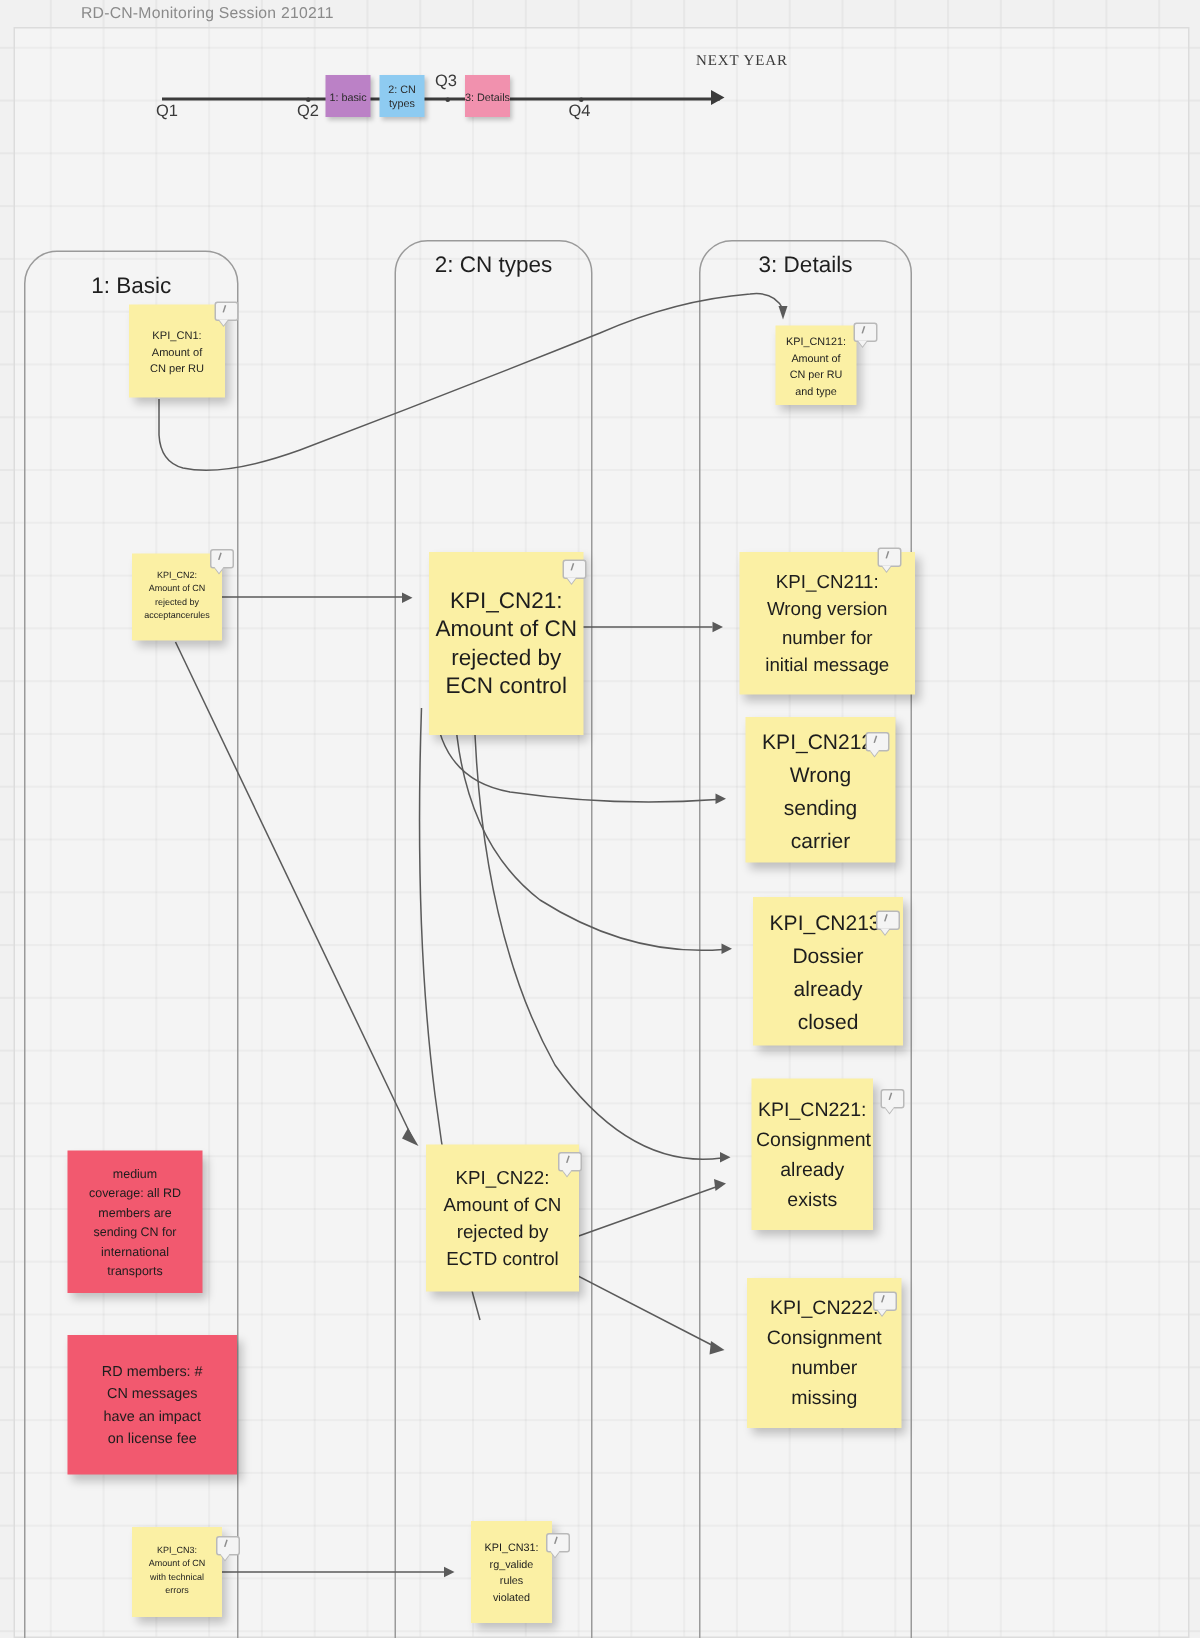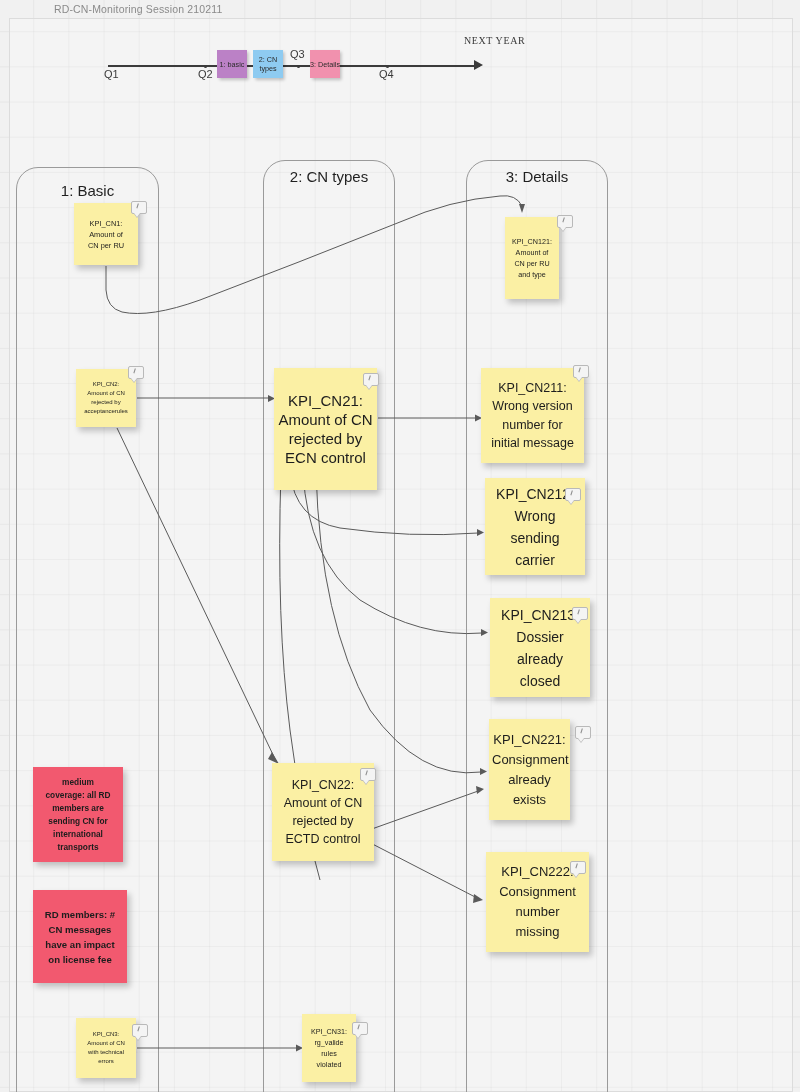--- a/index.html
+++ b/index.html
@@ -81,57 +81,58 @@
   #lane1 .lane-title{top:14px;}
   #lane2 .lane-title{top:7px;}
   #lane3 .lane-title{top:7px;}
   
   .note{
     position:absolute;box-sizing:border-box;
     display:flex;align-items:center;justify-content:flex-end;
     text-align:center;color:#1d1d1d;
     box-shadow:3px 4px 6px rgba(0,0,0,.22);
     padding:3px;
+    margin-left:12px;
   }
   .note .txt{width:100%;white-space:pre-line;}
   .yellow{background:#fbf0a4;}
-  .red{background:#f2596f;color:#1d1d1d;font-weight:bold;}
+  .red{background:#f2596f;color:#1d1d1d;}
   .badge{
     position:absolute;width:14px;height:11px;
     background:#f4f4f4;border:1px solid #b9b9b9;border-radius:2px;
   }
   .badge:after{
     content:"";position:absolute;left:2px;bottom:-4px;
     width:0;height:0;border-left:3px solid transparent;
     border-right:3px solid transparent;border-top:4px solid #f4f4f4;
   }
   .badge:before{
     content:"";position:absolute;left:1.5px;bottom:-5.3px;
     width:0;height:0;border-left:3.5px solid transparent;
     border-right:3.5px solid transparent;border-top:4.6px solid #b9b9b9;
   }
   .badge i{
     position:absolute;left:4.5px;top:2px;width:4px;height:5px;
     border-left:1px solid #8d8d8d;transform:rotate(18deg);display:block;
   }
   
   #n-cn1   {left:74px; top:203px; width:64px; height:62px; font-size:7.4px;line-height:11px;}
-  #n-cn121 {left:505px;top:217px; width:54px; height:82px; font-size:7.2px;line-height:11px;}
+  #n-cn121 {left:505px;top:217px; width:54px; height:53px; font-size:7.2px;line-height:11px;}
   #n-cn2   {left:76px; top:369px; width:60px; height:58px; font-size:6px; line-height:9px;}
   #n-cn21  {left:274px;top:368px; width:103px;height:122px;font-size:15px;line-height:19px;}
-  #n-cn211 {left:481px;top:368px; width:103px;height:95px; font-size:12.5px;line-height:18.5px;}
+  #n-cn211 {left:481px;top:368px; width:117px;height:95px; font-size:12.5px;line-height:18.5px;}
   #n-cn212 {left:485px;top:478px; width:100px;height:97px; font-size:14px;line-height:22px;}
   #n-cn213 {left:490px;top:598px; width:100px;height:99px; font-size:14px;line-height:22px;}
   #n-cn221 {left:489px;top:719px; width:81px;height:101px;font-size:13px;line-height:20px;}
   #n-cn222 {left:486px;top:852px; width:103px;height:100px;font-size:13px;line-height:20px;}
   #n-cn22  {left:272px;top:763px; width:102px;height:98px; font-size:12.5px;line-height:18px;}
   #n-cn3   {left:76px; top:1018px;width:60px; height:60px; font-size:6px; line-height:9px;}
   #n-cn31  {left:302px;top:1014px;width:54px; height:68px; font-size:7.2px;line-height:11px;}
   #n-red1  {left:33px; top:767px; width:90px; height:95px; font-size:8.3px;line-height:13px;}
-  #n-red2  {left:33px; top:890px; width:94px; height:93px; font-size:9.6px;line-height:15px;}
+  #n-red2  {left:33px; top:890px; width:113px; height:93px; font-size:9.6px;line-height:15px;}
   #b-cn212{left:80px;top:10px;}
   #b-cn213{left:82px;top:9px;}
   #b-cn222{left:84px;top:9px;}
   #b-cn3{left:56px;top:6px;}
   #b-cn31{left:50px;top:8px;}
   
   #links{position:absolute;left:0;top:0;width:800px;height:1092px;pointer-events:none;}
   #links path,#links line{fill:none;stroke:#5a5a5a;stroke-width:1;}
   #links .head{fill:#5a5a5a;stroke:none;}
 </style>

